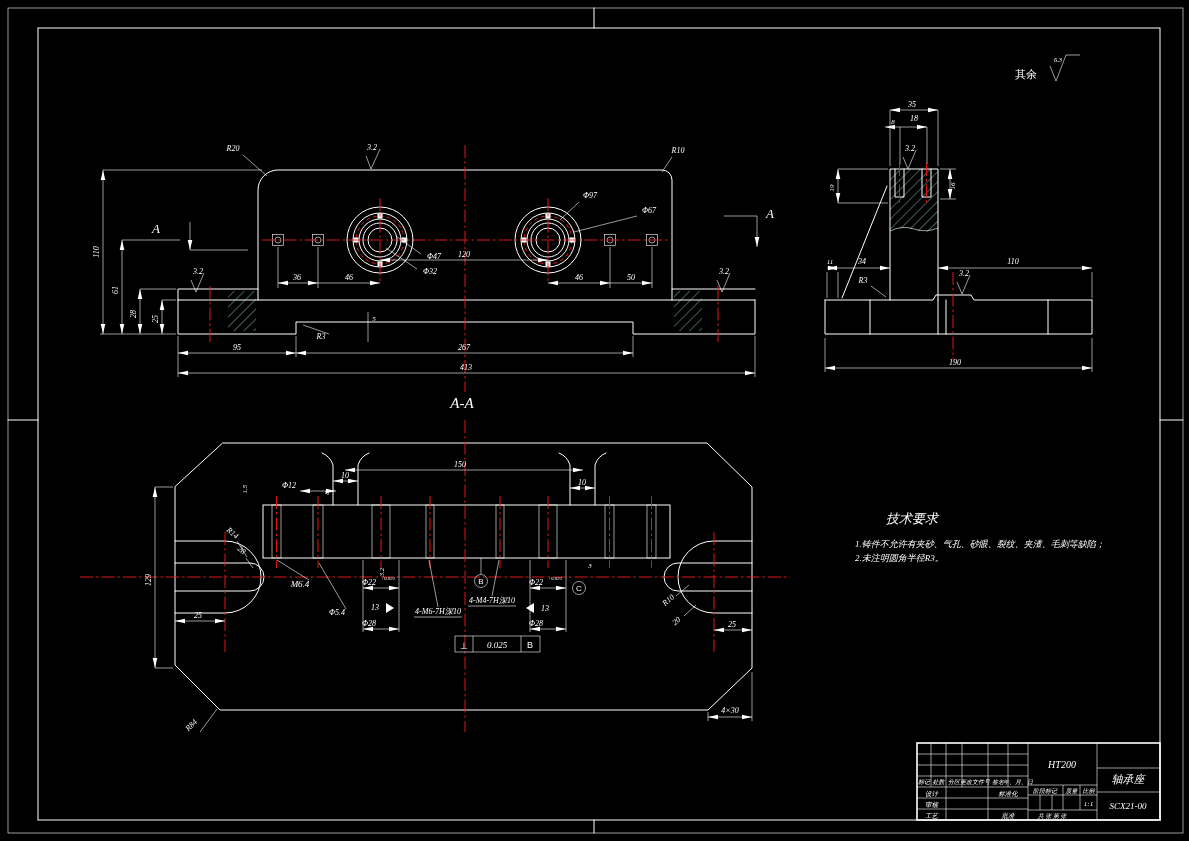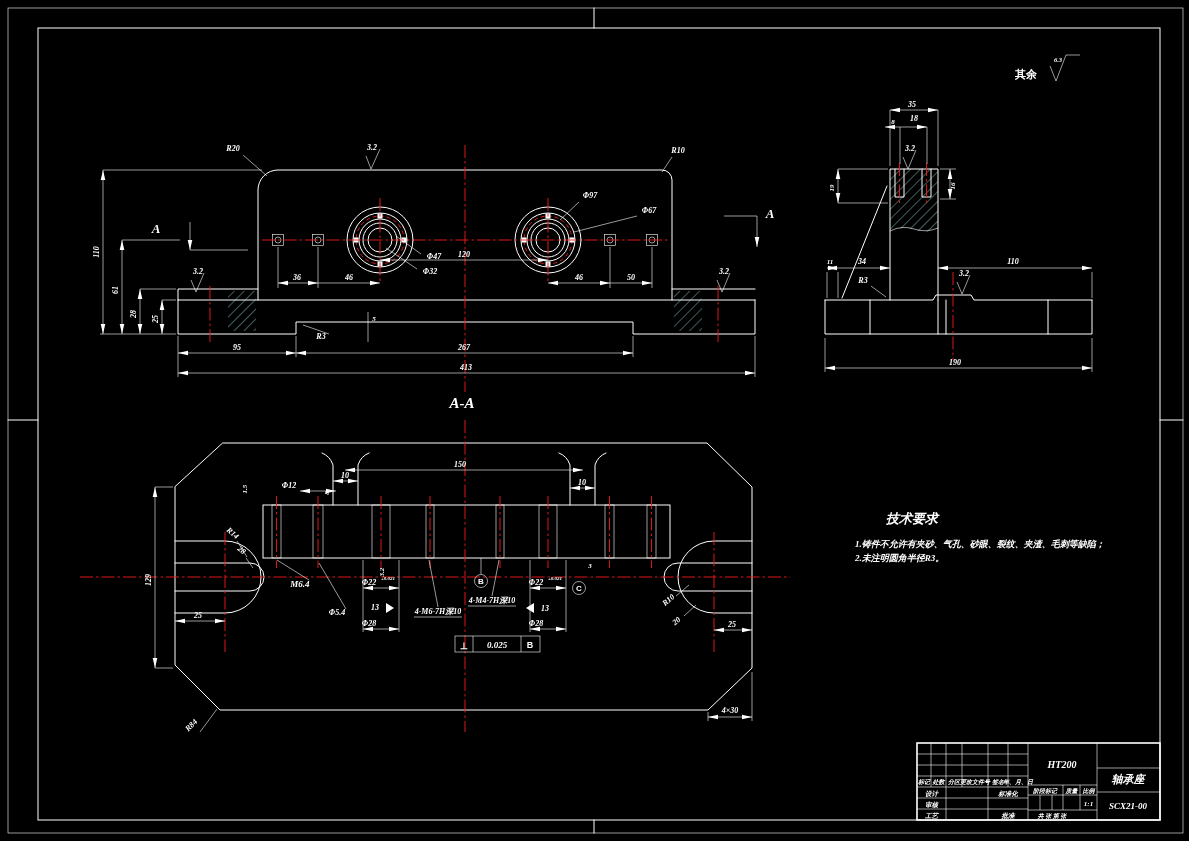--- a/index.html
+++ b/index.html
@@ -1,16 +1,16 @@
 <!DOCTYPE html>
 <html><head>
 <meta charset="utf-8">
 <style>
   html,body{margin:0;padding:0;background:#000;}
-  #stage{position:relative;width:1189px;height:841px;background:#000;overflow:hidden;font-weight:bold;}
+  #stage{position:relative;width:1189px;height:841px;background:#000;overflow:hidden;}
   svg{display:block}
   .w{stroke:#fff;stroke-width:1;fill:none;stroke-linecap:round}
   .t{stroke:#fff;stroke-width:.6;fill:none}
   .tb{stroke:#fff;stroke-width:1.6;fill:none}
   .r{stroke:#f51818;stroke-width:.9;fill:none}
   .cl{stroke-dasharray:13 3 2.5 3}
   .bc{stroke-dasharray:4 3}
   text{fill:#fff;font-family:"Liberation Serif",serif;font-style:italic;text-anchor:middle}
   .cn{font-family:"Liberation Sans",sans-serif;font-style:normal}
   .ts{text-anchor:start}

